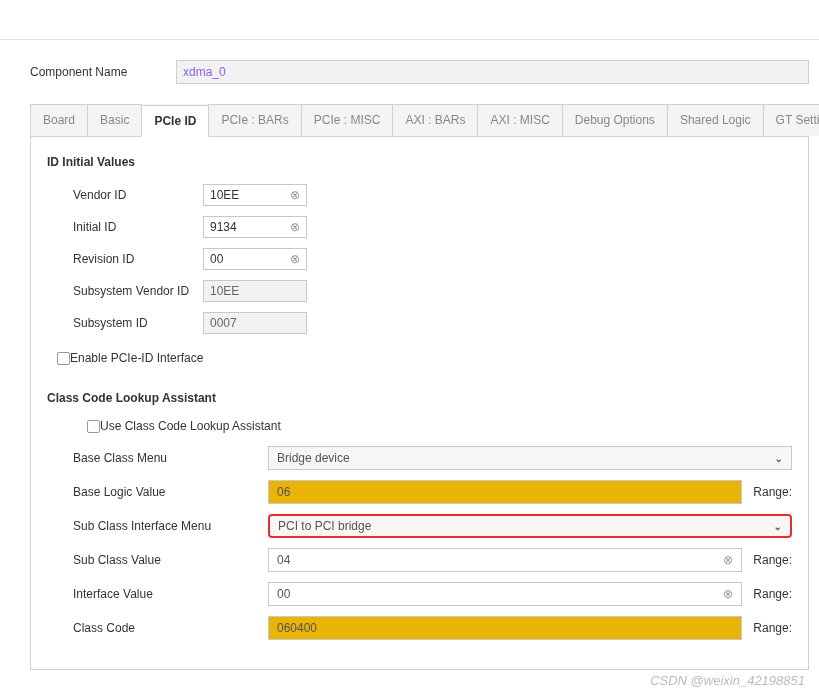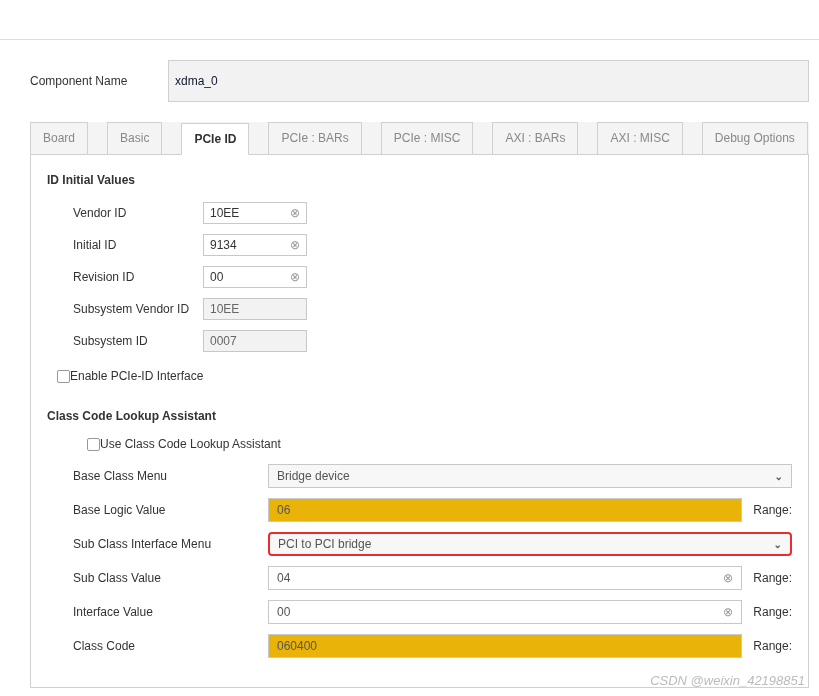--- a/index.html
+++ b/index.html
@@ -7,36 +7,35 @@
     margin: 0;
     padding: 0;
     font-family: Arial, Helvetica, sans-serif;
     font-size: 12px;
     color: #333;
     background: #fff;
     width: 819px;
   }
   .topbar { height: 40px; border-bottom: 1px solid #ddd; }
   .page { padding: 20px 10px 10px 30px; }
-  .comp-row { display: flex; align-items: center; gap: 18px; margin-bottom: 20px; }
+  .comp-row { display: flex; align-items: center; gap: 26px; margin-bottom: 20px; }
   .comp-label { width: 120px; }
   .comp-input {
     flex: 1;
-    height: 42px;
+    height: 24px;
     background: #f2f2f2;
     border: 1px solid #d0d0d0;
     padding: 2px 6px;
     font-size: 12px;
-    color: #0f172a;
+    color: #8b5cf6;
   }
   .tabs {
     display: flex;
     border-bottom: 1px solid #d0d0d0;
     background: #f4f4f4;
-    gap: 20px;
   }
   .tab {
     padding: 8px 12px;
     border: 1px solid #d0d0d0;
     border-bottom: none;
     background: #f4f4f4;
     color: #888;
     margin-right: -1px;
     cursor: pointer;
     white-space: nowrap;

